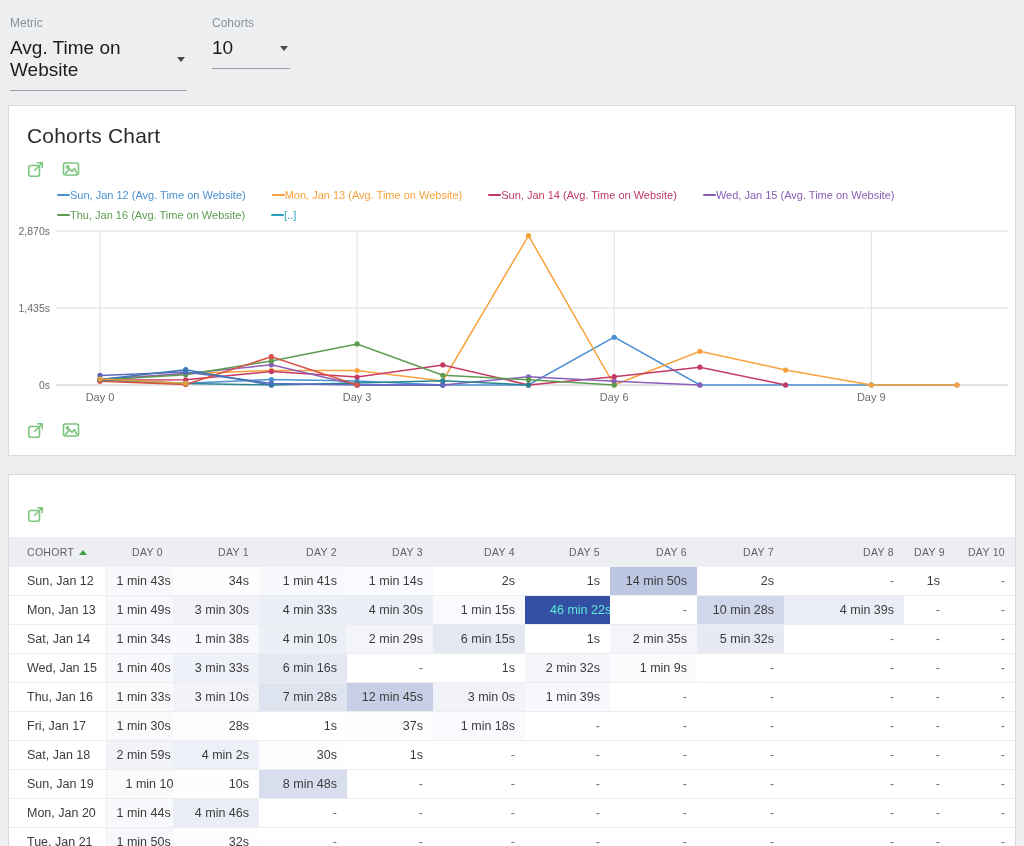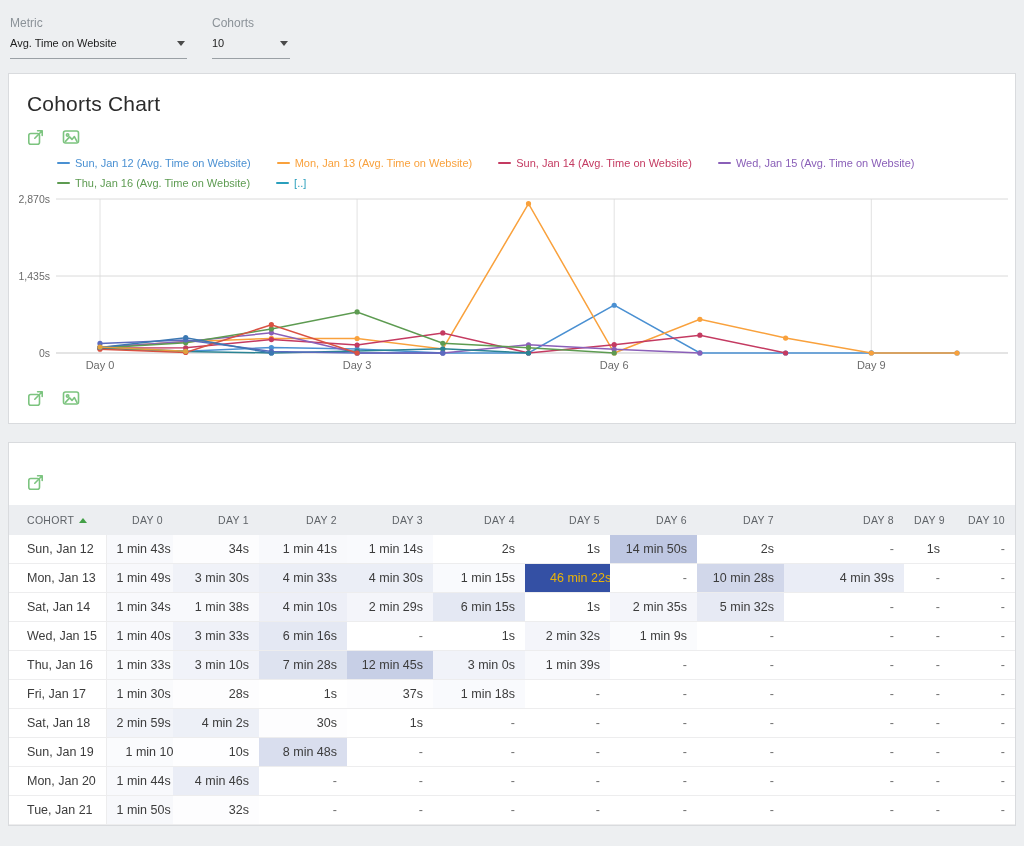--- a/index.html
+++ b/index.html
@@ -4,38 +4,38 @@
 <style>
   * { box-sizing: border-box; margin: 0; padding: 0; }
   html,body { width:1024px; background:#edeff1; font-family:"Liberation Sans", sans-serif; color:#3c3c3c; }
 
   
   .top-controls { display:flex; gap:25px; padding:16px 10px 14px; background:#edeff1; }
   .dd-group { display:flex; flex-direction:column; }
   .dd-label { font-size:12px; color:#8b9298; margin-bottom:7px; }
   .dd-value-row { display:flex; align-items:center; justify-content:space-between;
                   border-bottom:1px solid #9aa0a5; padding:0 2px 9px 0; cursor:pointer; }
-  .dd-value { font-size:11px; color:#1c1c1c; }
+  .dd-value { font-size:19px; color:#1c1c1c; }
   .dd-caret { width:0; height:0; border-left:4px solid transparent; border-right:4px solid transparent;
               border-top:5px solid #4a4a4a; margin-left:14px; }
   .dd-metric { width:177px; }
   .dd-cohorts { width:78px; }
 
   
   .card { background:#ffffff; border:1px solid #d9dbde; margin:0 8px; }
   .card-chart { margin-bottom:18px; }
   .card-pad { padding:18px 18px 0; }
   .card-title { font-size:21px; font-weight:400; color:#2b2b2b; letter-spacing:.2px; }
   .icon-row { display:flex; gap:17px; margin-top:12px; }
   .icon-btn { width:18px; height:18px; cursor:pointer; background:none; border:none; padding:0; }
   .icon-btn svg { display:block; }
 
   
   .legend-row { display:flex; flex-wrap:wrap; gap:8px 26px; margin:11px 0 0 48px; align-items:center; }
-  .legend-item { display:flex; align-items:center; gap:5px; font-size:11px; cursor:pointer; }
+  .legend-item { display:flex; align-items:center; font-size:11px; cursor:pointer; }
   .legend-dash { width:13px; height:2px; border-radius:1px; }
   .chart-wrap { width:100%; padding:0 3px; }
   .chart-wrap svg { display:block; width:100%; height:186px; }
   .chart-bottom-icons { padding:2px 18px 16px; }
 
   
   table { width:100%; border-collapse:collapse; table-layout:fixed; margin-top:14px; }
   thead th { background:#eceef1; font-size:10.5px; font-weight:400; color:#5f6368;
              padding:9px 10px; text-align:right; letter-spacing:.3px; cursor:pointer; white-space:nowrap; }
   thead th.col-cohort { text-align:left; padding-left:18px; }
@@ -279,21 +279,21 @@
           <td style="background: rgba(52, 80, 164, 0);">1s</td>
           <td style="color: rgb(111, 111, 111);">-</td>
         </tr>
         <tr>
           <td class="col-cohort">Mon, Jan 13</td>
           <td style="background: rgba(52, 80, 164, 0.04);">1 min 49s</td>
           <td style="background: rgba(52, 80, 164, 0.075);">3 min 30s</td>
           <td style="background: rgba(52, 80, 164, 0.098);">4 min 33s</td>
           <td style="background: rgba(52, 80, 164, 0.098);">4 min 30s</td>
           <td style="background: rgba(52, 80, 164, 0.027);">1 min 15s</td>
-          <td style="background: rgb(52, 80, 164); color: #eab308; padding-left: 25px;">46 min 22s</td>
+          <td style="background: rgb(52, 80, 164); color: #5eead4; padding-left: 25px;">46 min 22s</td>
           <td style="color: rgb(111, 111, 111);">-</td>
           <td style="background: rgba(52, 80, 164, 0.227);">10 min 28s</td>
           <td style="background: rgba(52, 80, 164, 0.1);">4 min 39s</td>
           <td style="color: rgb(111, 111, 111);">-</td>
           <td style="color: rgb(111, 111, 111);">-</td>
         </tr>
         <tr>
           <td class="col-cohort">Sat, Jan 14</td>
           <td style="background: rgba(52, 80, 164, 0.035);">1 min 34s</td>
           <td style="background: rgba(52, 80, 164, 0.035);">1 min 38s</td>

